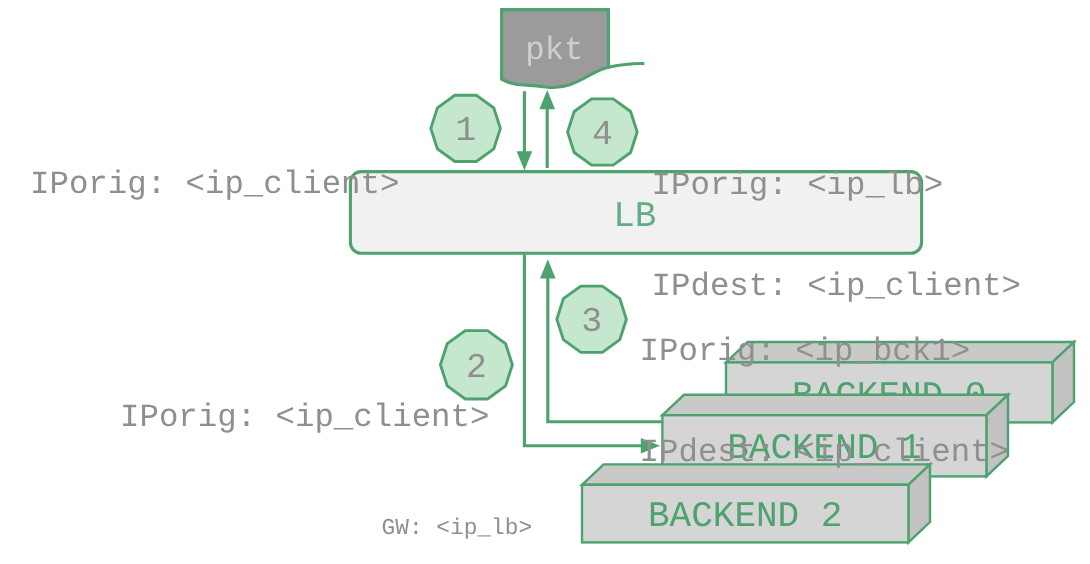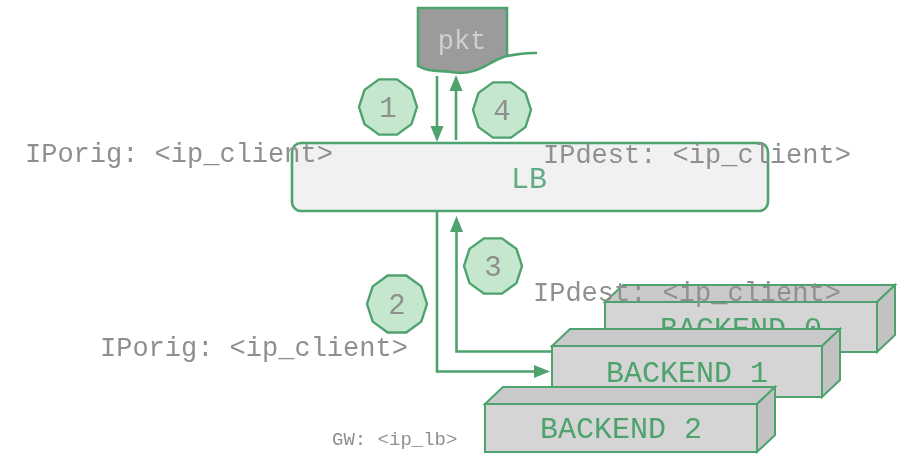--- a/index.html
+++ b/index.html
@@ -124,26 +124,28 @@
       <rect class="bk-front" x="485" y="404" width="272" height="48"></rect>
       <text class="bk-text" x="621" y="438" text-anchor="middle">BACKEND 2</text>
     </g>
   </svg>
 
   <div class="ip-label" style="left:25px; top:85px;">
     <span class="line">IPorig: &lt;ip_client&gt;</span>
   </div>
 
   <div class="ip-label" style="left:543px; top:86px;">
+    <span class="line">IPorig: &lt;ip_lb&gt;</span>
     <span class="line">IPdest: &lt;ip_client&gt;</span>
   </div>
 
   <div class="ip-label" style="left:533px; top:224px;">
+    <span class="line">IPorig: &lt;ip_bck1&gt;</span>
     <span class="line">IPdest: &lt;ip_client&gt;</span>
   </div>
 
   <div class="ip-label" style="left:100px; top:279px;">
     <span class="line">IPorig: &lt;ip_client&gt;</span>
   </div>
 
-  <div class="gw-label" style="left:332px; top:429px;">GW: &lt;ip_lb&gt;</div>
+  <div class="gw-label" style="left:318px; top:429px;">GW: &lt;ip_lb&gt;</div>
 
 </div>
 
 </body></html>

